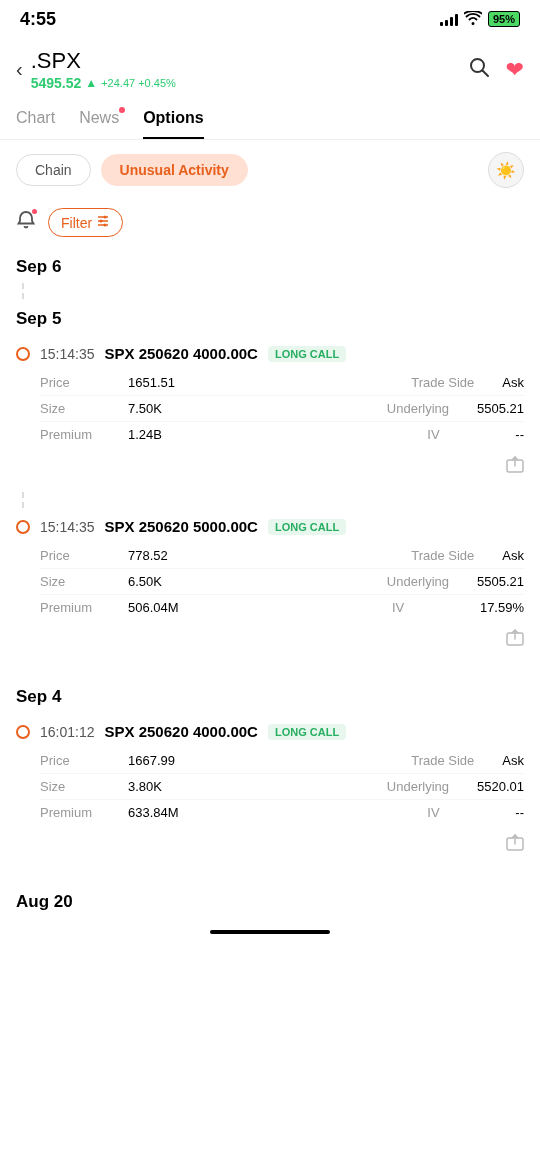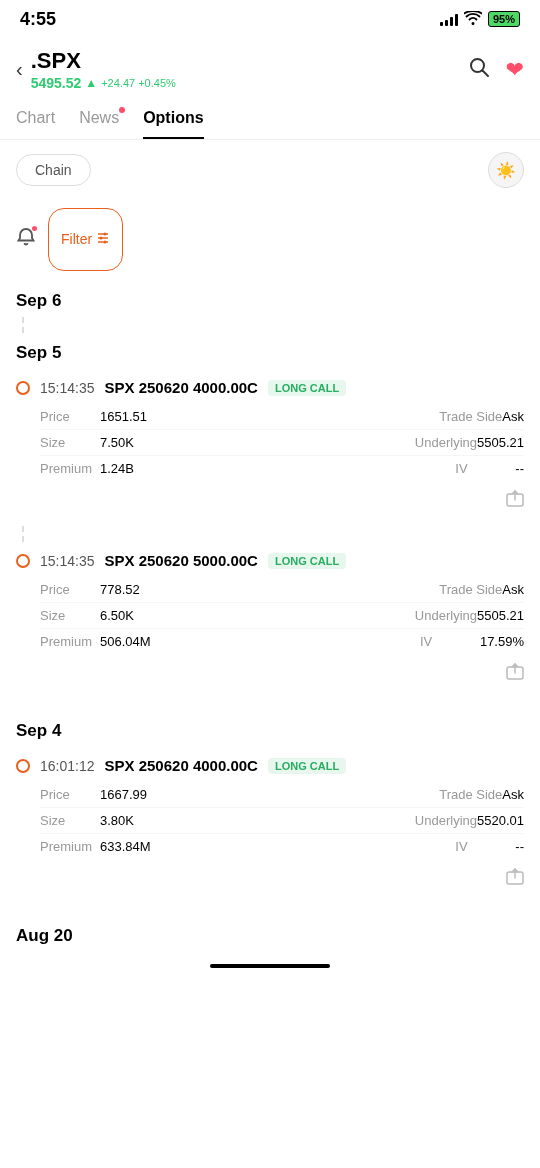--- a/index.html
+++ b/index.html
@@ -69,21 +69,21 @@
       gap: 8px;
     }
     .back-arrow {
       font-size: 20px;
       color: #333;
       cursor: pointer;
     }
     .ticker-info {}
     .ticker-symbol {
       font-size: 22px;
-      font-weight: 700;
+      font-weight: 400;
       color: #000;
     }
     .ticker-price-row {
       display: flex;
       align-items: center;
       gap: 4px;
       margin-top: 1px;
     }
     .ticker-price {
       font-size: 14px;
@@ -207,23 +207,23 @@
       position: absolute;
       top: -1px;
       right: -1px;
       width: 5px;
       height: 5px;
       background: #FF4E6A;
       border-radius: 50%;
     }
     .filter-btn {
       display: flex;
-      align-items: flex-start;
+      align-items: flex-end;
       gap: 4px;
-      padding: 22px 12px;
+      padding: 5px 12px;
       border: 1.5px solid #E8601C;
       border-radius: 16px;
       color: #E8601C;
       font-size: 14px;
       cursor: pointer;
     }
 
     
     .date-section-header {
       font-size: 17px;
@@ -273,20 +273,21 @@
       border-radius: 8px;
       margin-left: 24px;
       margin-bottom: 4px;
     }
     .detail-row {
       display: flex;
       justify-content: flex-end;
       align-items: center;
       padding: 5px 0;
       border-bottom: 1px solid #f5f5f5;
+      gap: 28px;
     }
     .detail-row:last-child {
       border-bottom: none;
     }
     .detail-label {
       font-size: 13px;
       color: #999;
       min-width: 60px;
     }
     .detail-value {
@@ -388,20 +389,23 @@
   </div>
   <div class="tab-item active">
     <span>Options</span>
   </div>
 </div>
 
 <div class="subtab-bar">
   <div class="subtab-item">
     <span>Chain</span>
   </div>
+  <div class="subtab-item active">
+    <span>Unusual Activity</span>
+  </div>
   <div class="theme-toggle">
     <span>☀️</span>
   </div>
 </div>
 
 <div class="toolbar-row">
   <div class="toolbar-right">
     <div class="bell-btn" style="position:relative;">
       <span>
         <svg width="20" height="20" viewBox="0 0 20 20" fill="none">

